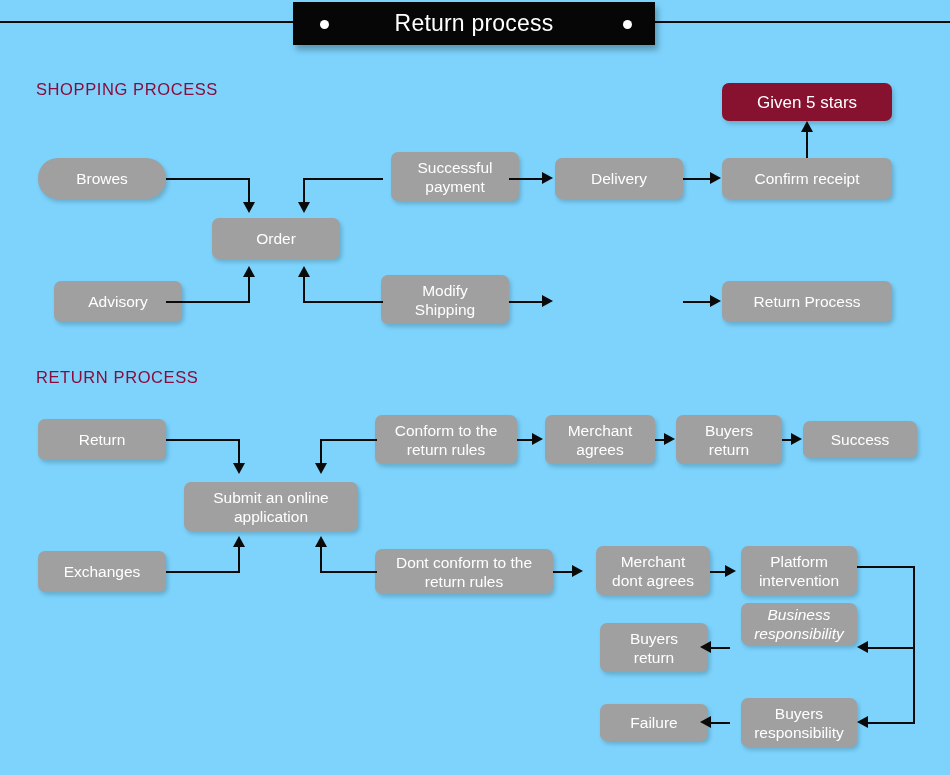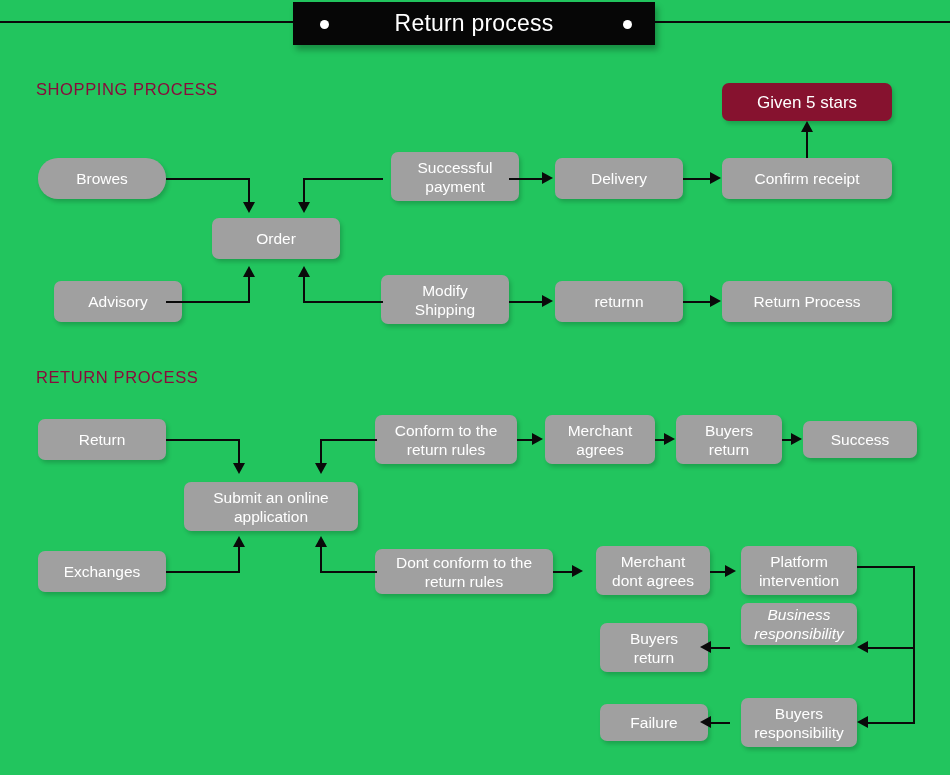--- a/index.html
+++ b/index.html
@@ -8,21 +8,21 @@
     padding: 0;
     background: #ffffff;
   }
   body {
     font-family: "Liberation Sans", sans-serif;
   }
   #page {
     position: relative;
     width: 950px;
     height: 775px;
-    background: #22c55e;
+    background: #7dd3fc;
     overflow: hidden;
   }
 
   
   .hdr-line {
     position: absolute;
     left: 0;
     top: 21px;
     width: 950px;
     height: 2px;
@@ -168,21 +168,20 @@
 
   <div class="hline" style="left:509px; top:178px; width:34px;"></div>
   <div class="arrow right" style="left:542px; top:172px;"></div>
 
   <div class="hline" style="left:683px; top:178px; width:28px;"></div>
   <div class="arrow right" style="left:710px; top:172px;"></div>
 
   <div class="box" style="left:38px; top:281px; width:128px; height:41px;margin-left:16px;">Advisory</div>
   <div class="box" style="left:381px; top:275px; width:128px; height:49px; white-space:pre-line;">Modify
 Shipping</div>
-  <div class="box" style="left:555px; top:281px; width:128px; height:41px;">returnn</div>
   <div class="box" style="left:722px; top:281px; width:170px; height:41px;">Return Process</div>
 
   <div class="hline" style="left:166px; top:301px; width:84px;"></div>
   <div class="vline" style="left:248px; top:276px; height:27px;"></div>
   <div class="arrow up" style="left:243px; top:266px;"></div>
 
   <div class="hline" style="left:303px; top:301px; width:80px;"></div>
   <div class="vline" style="left:303px; top:276px; height:27px;"></div>
   <div class="arrow up" style="left:298px; top:266px;"></div>
 

